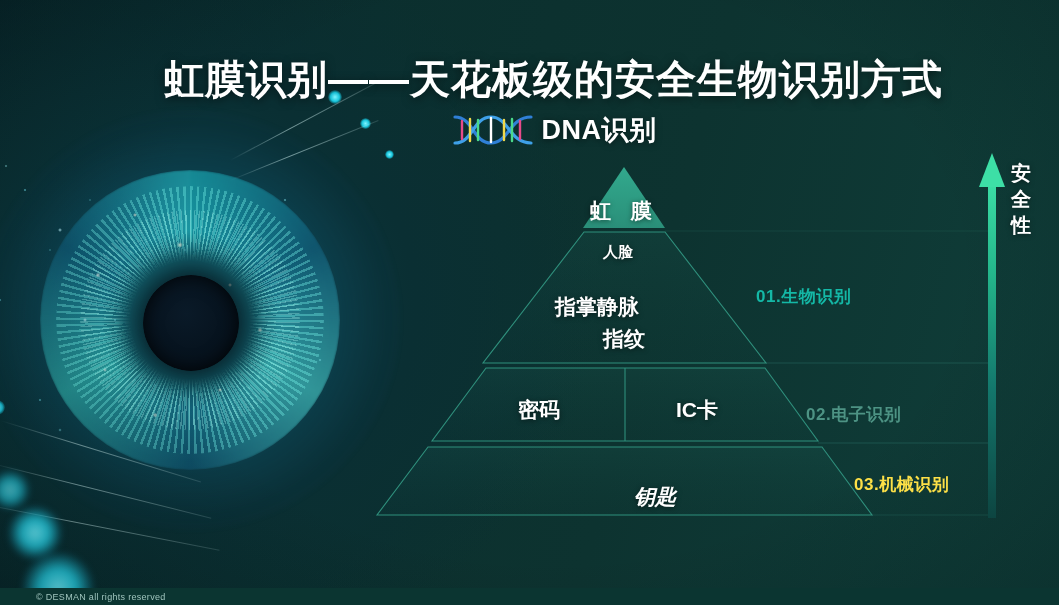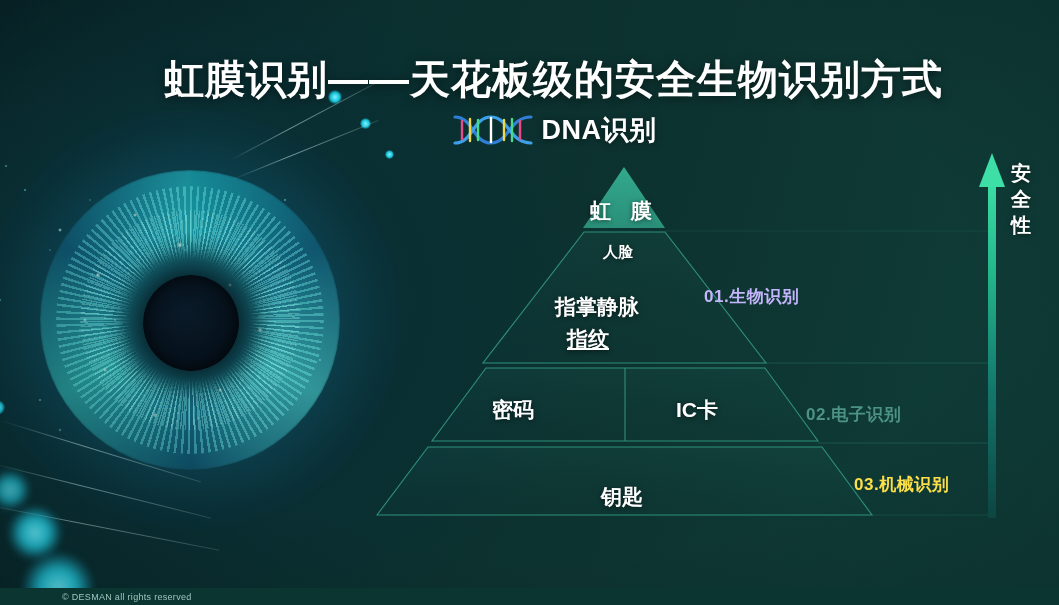--- a/index.html
+++ b/index.html
@@ -228,21 +228,20 @@
     height: 17px;
     background: #0b3531;
   }
   .footer-text {
     position: absolute;
     left: 36px;
     bottom: 3px;
     color: #9fc4bd;
     font-size: 9px;
     letter-spacing: 0.3px;
-    margin-left: 26px;
   }
 </style>
 </head>
 <body>
 
 <div id="slide">
 
   <div class="bg-base"></div>
 
   <div class="eye-wrap">
@@ -331,28 +330,28 @@
       <g>
         <rect x="988" y="178" width="8" height="340" fill="url(#arrowGrad)"></rect>
         <polygon points="992,153 1005,187 979,187" fill="#3ddfa6"></polygon>
       </g>
     </svg>
 
     <div class="tier-label apex-label" style="left:590px;top:197px;">虹 膜</div>
 
     <div class="tier-label l-face" style="left:603px;top:243px;">人脸</div>
     <div class="tier-label l-vein" style="left:555px;top:285px;margin-top:8px;">指掌静脉</div>
-    <div class="tier-label l-finger" style="left:567px;top:325px;text-decoration:underline;">指纹</div>
-
-    <div class="tier-label l-pass" style="left:492px;top:396px;text-align:center;">密码</div>
+    <div class="tier-label l-finger" style="left:603px;top:325px;">指纹</div>
+
+    <div class="tier-label l-pass" style="left:518px;top:396px;text-align:center;">密码</div>
     <div class="tier-label l-ic" style="left:676px;top:396px;text-align:center;">IC卡</div>
 
-    <div class="tier-label l-key" style="left:601px;top:483px;">钥匙</div>
-
-    <div class="side-label" style="left:704px;top:285px;color:#c4b5fd;">01.生物识别</div>
+    <div class="tier-label l-key" style="left:634px;top:483px;font-style:italic;">钥匙</div>
+
+    <div class="side-label" style="left:756px;top:285px;color:#14b8a6;">01.生物识别</div>
     <div class="side-label" style="left:806px;top:403px;color:#4d9384;">02.电子识别</div>
     <div class="side-label" style="left:854px;top:473px;color:#fde047;">03.机械识别</div>
   </div>
 
   <div class="axis-text">
     <div>安</div>
     <div>全</div>
     <div>性</div>
   </div>
 

